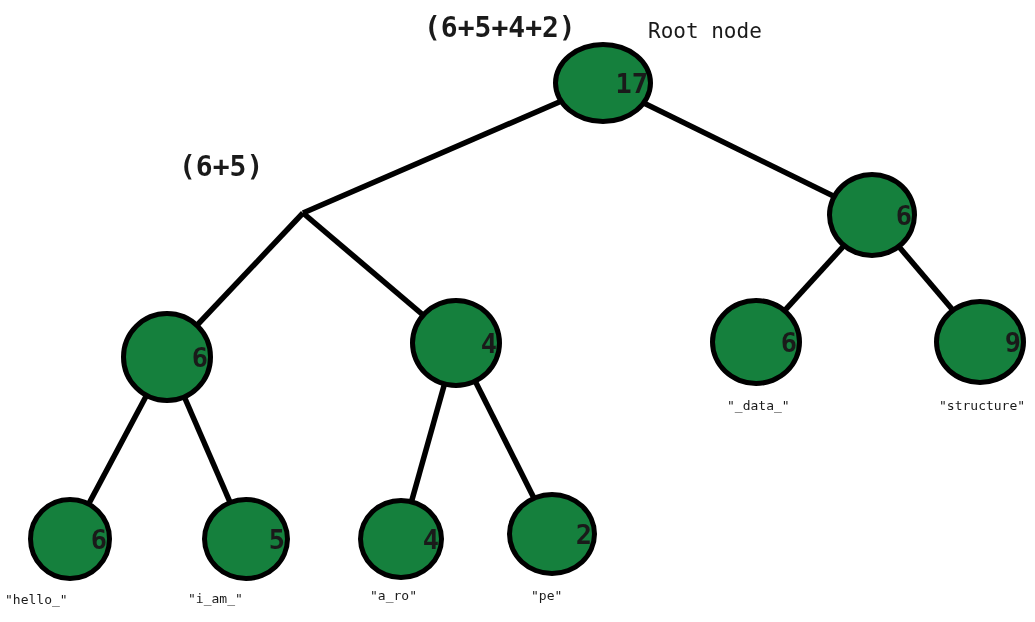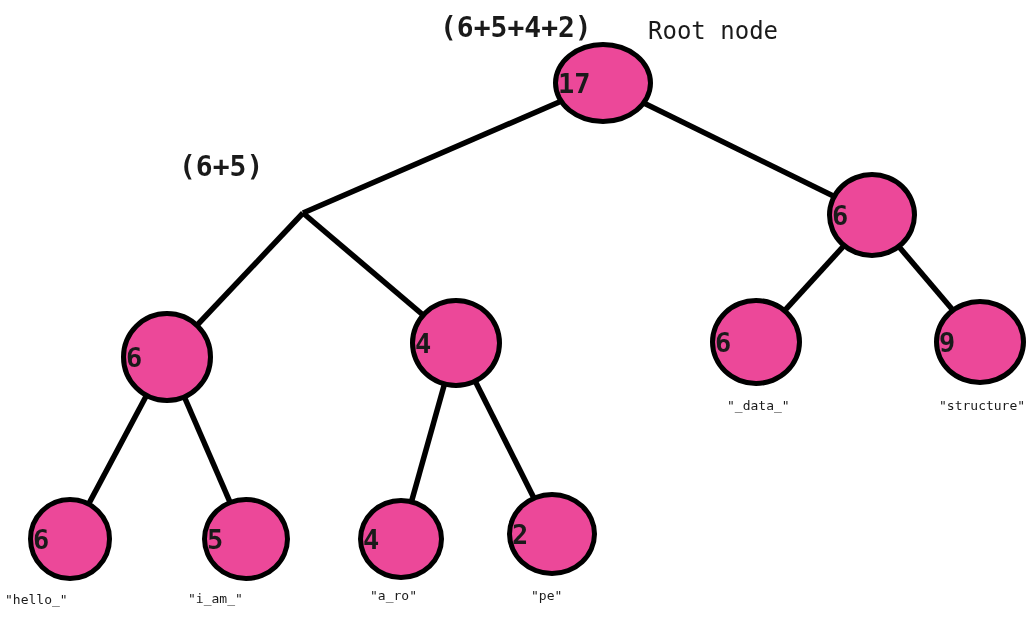--- a/index.html
+++ b/index.html
@@ -25,42 +25,42 @@
   }
   #edges line {
     stroke: #000000;
     stroke-width: 5.5;
   }
   .node {
     position: absolute;
     box-sizing: border-box;
     border: 5px solid #000000;
     border-radius: 50%;
-    background: #ec4899;
+    background: #15803d;
     display: flex;
     align-items: center;
-    justify-content: flex-start;
+    justify-content: flex-end;
   }
   .nv {
     font-weight: bold;
     font-size: 27px;
     line-height: 1;
     color: #1a1a1a;
   }
   .weight-annotation {
     position: absolute;
     font-weight: bold;
     font-size: 28px;
     line-height: 28px;
     white-space: nowrap;
     color: #1a1a1a;
   }
   .root-caption {
     position: absolute;
-    font-size: 24px;
+    font-size: 21px;
     line-height: 22px;
     white-space: nowrap;
     color: #1a1a1a;
   }
   .slabel {
     position: absolute;
     font-size: 13px;
     line-height: 15px;
     white-space: nowrap;
     color: #1a1a1a;
@@ -118,21 +118,21 @@
   </div>
 
   <div class="node" style="left:710px;top:298px;width:92px;height:88px">
     <span class="nv">6</span>
   </div>
 
   <div class="node" style="left:934px;top:299px;width:92px;height:86px">
     <span class="nv">9</span>
   </div>
 
-  <div class="weight-annotation" style="left:440px;top:14px">(6+5+4+2)</div>
+  <div class="weight-annotation" style="left:424px;top:14px">(6+5+4+2)</div>
   <div class="root-caption" style="left:648px;top:20px">Root node</div>
   <div class="weight-annotation" style="left:179px;top:153px">(6+5)</div>
 
   <div class="slabel" style="left:5px;top:592px">"hello_"</div>
   <div class="slabel" style="left:188px;top:591px">"i_am_"</div>
   <div class="slabel" style="left:370px;top:588px">"a_ro"</div>
   <div class="slabel" style="left:531px;top:588px">"pe"</div>
   <div class="slabel" style="left:727px;top:398px">"_data_"</div>
   <div class="slabel" style="left:939px;top:398px">"structure"</div>
 

